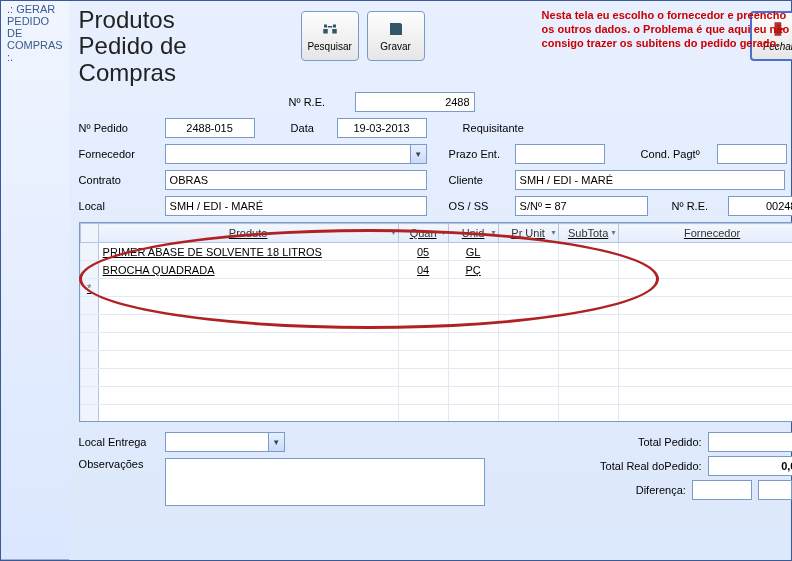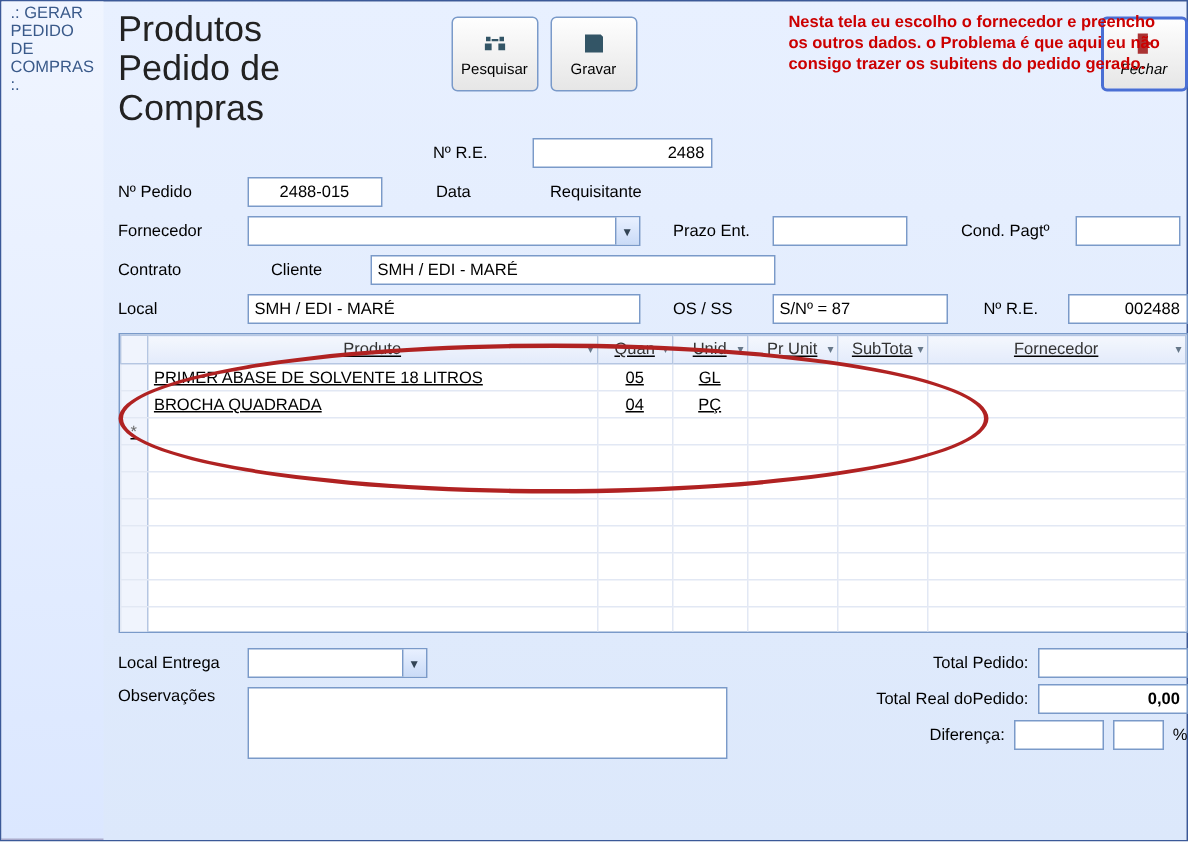--- a/index.html
+++ b/index.html
@@ -204,46 +204,48 @@
 
       <div class="row" style="margin-left:210px;">
         <span class="lbl" style="width:60px;">Nº R.E.</span>
         <input class="inp text-right" style="width: 120px;" value="2488">
       </div>
 
       <div class="row">
         <span class="lbl" style="width:80px">Nº Pedido</span>
         <input class="inp text-center" style="width: 90px;" value="2488-015">
         <span class="lbl" style="width:40px;margin-left:30px">Data</span>
+        <input class="inp text-center" style="width: 90px;" value="19-03-2013">
         <span class="lbl" style="width:80px;margin-left:30px">Requisitante</span>
       </div>
 
       <div class="row">
         <span class="lbl" style="width:80px">Fornecedor</span>
         <span class="combo-wrap" style="width:262px">
           <input class="inp combo" style="width: 262px;" value="">
           <span class="combo-btn">▼</span>
         </span>
         <span class="lbl" style="width:60px;margin-left:16px">Prazo Ent.</span>
         <input class="inp" style="width: 90px;" value="">
         <span class="lbl" style="width:70px;margin-left:30px">Cond. Pagtº</span>
         <input class="inp" style="width: 70px;" value="">
       </div>
 
       <div class="row">
         <span class="lbl" style="width:80px">Contrato</span>
+        <input class="inp" style="width: 262px;" value="OBRAS">
         <span class="lbl" style="width:60px;margin-left:16px">Cliente</span>
         <input class="inp" style="width: 270px;" value="SMH / EDI - MARÉ">
       </div>
 
       <div class="row">
         <span class="lbl" style="width:80px">Local</span>
         <input class="inp" style="width: 262px;" value="SMH / EDI - MARÉ">
         <span class="lbl" style="width:60px;margin-left:16px">OS / SS</span>
-        <input class="inp" style="width: 117px;" value="S/Nº = 87">
+        <input class="inp" style="width: 133px;" value="S/Nº = 87">
         <span class="lbl" style="width:50px;margin-left:18px">Nº R.E.</span>
         <input class="inp text-right" style="width: 80px;" value="002488">
       </div>
     </div>
 
     <div class="grid">
       <table>
         <thead>
           <tr>
             <th class="rowmark"></th>

